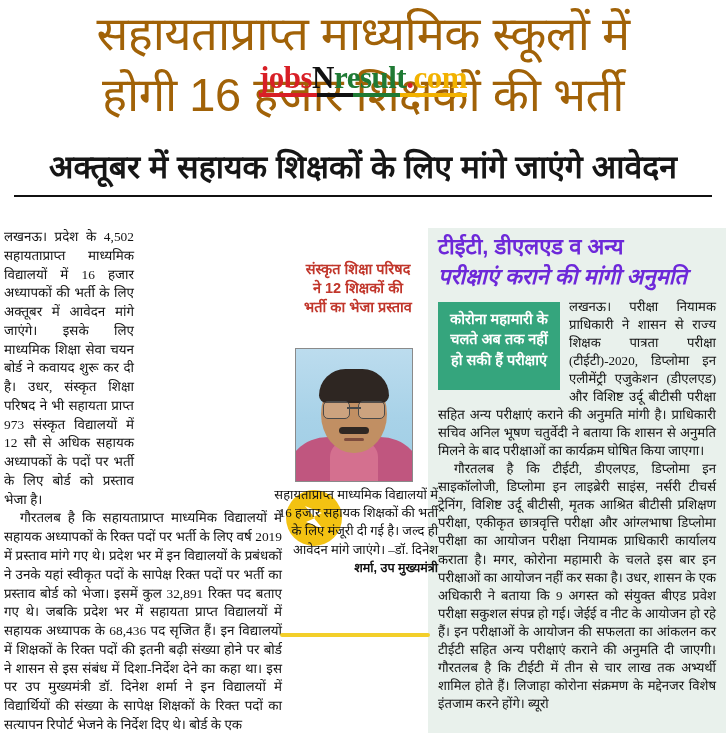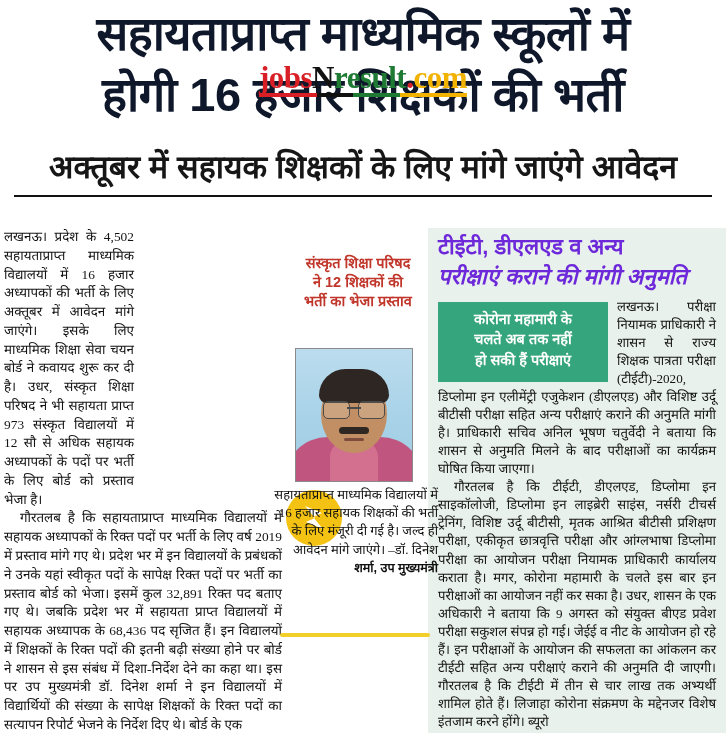--- a/index.html
+++ b/index.html
@@ -19,22 +19,22 @@
   }
 
   
   .masthead{
     position:relative;
     padding:6px 8px 0 8px;
     background:#fff;
   }
   .hl-line{
     font-family:"Liberation Sans","DejaVu Sans",sans-serif;
-    font-weight:bold;
-    color:#0f172a;
+    font-weight:normal;
+    color:#a16207;
     text-align:center;
     line-height:1.0;
     letter-spacing:-0.5px;
     white-space:nowrap;
   }
   .hl1{ font-size:47px; margin-top:4px; }
   .hl2{ font-size:47px; margin-top:14px; }
   .subhead{
     font-family:"Liberation Sans","DejaVu Sans",sans-serif;
     font-weight:bold;
@@ -112,21 +112,21 @@
   .indent{text-indent:16px;}
 
   
   .left-flow{
     position:relative;
   }
 
   
   .redbox{
     position:absolute;
-    left:288px;top:26px;
+    left:288px;top:32px;
     width:140px;
     font-family:"Liberation Sans","DejaVu Sans",sans-serif;
     font-weight:bold;
     font-size:14.5px;
     line-height:1.30;
     color:#c1362b;
     text-align:center;
     z-index:4;
   }
 
@@ -226,30 +226,30 @@
   }
   .r-para{
     font-family:"Liberation Serif","DejaVu Serif",serif;
     font-size:13.1px;
     line-height:1.38;
     text-align:justify;
     color:#131313;
   }
   .greenbox{
     float:left;
-    width:170px;
+    width:122px;
     margin:4px 9px 3px 0;
     background:#35a57d;
     color:#ffffff;
     font-family:"Liberation Sans","DejaVu Sans",sans-serif;
     font-weight:bold;
     font-size:14.5px;
     line-height:1.42;
     text-align:center;
-    padding:7px 4px 12px 4px;
+    padding:7px 4px 20px 4px;
     box-sizing:border-box;
   }
   .clearfix:after{content:"";display:block;clear:both;}
 
   
   .bottom-edge{
     position:absolute;left:0;bottom:0;width:726px;height:3px;background:#fff;
   }
 </style>
 </head>

